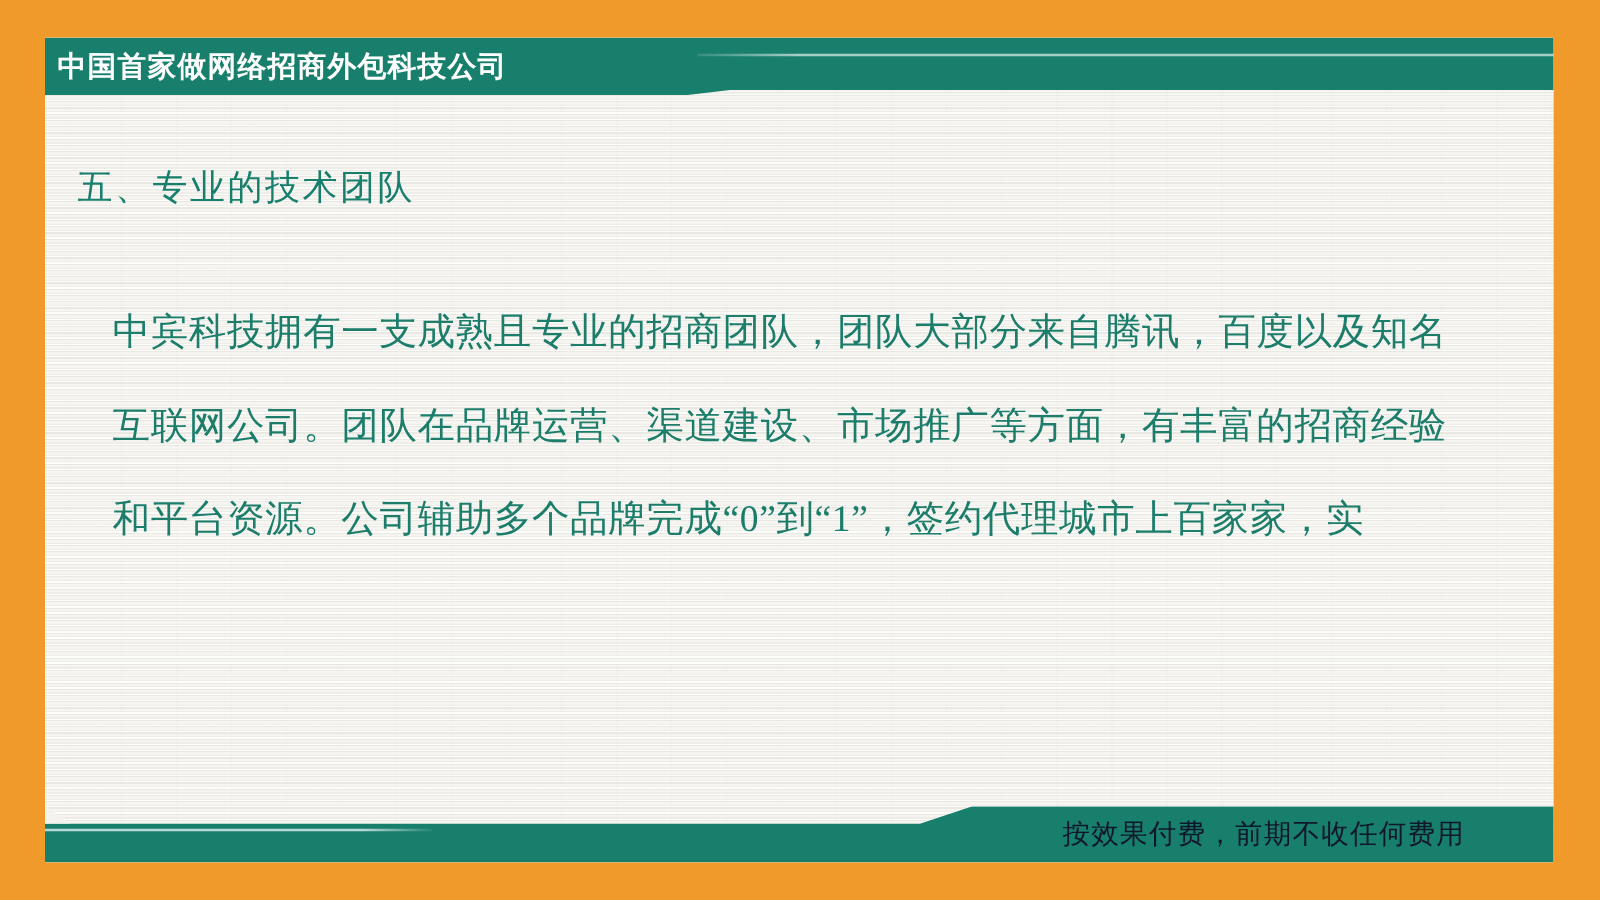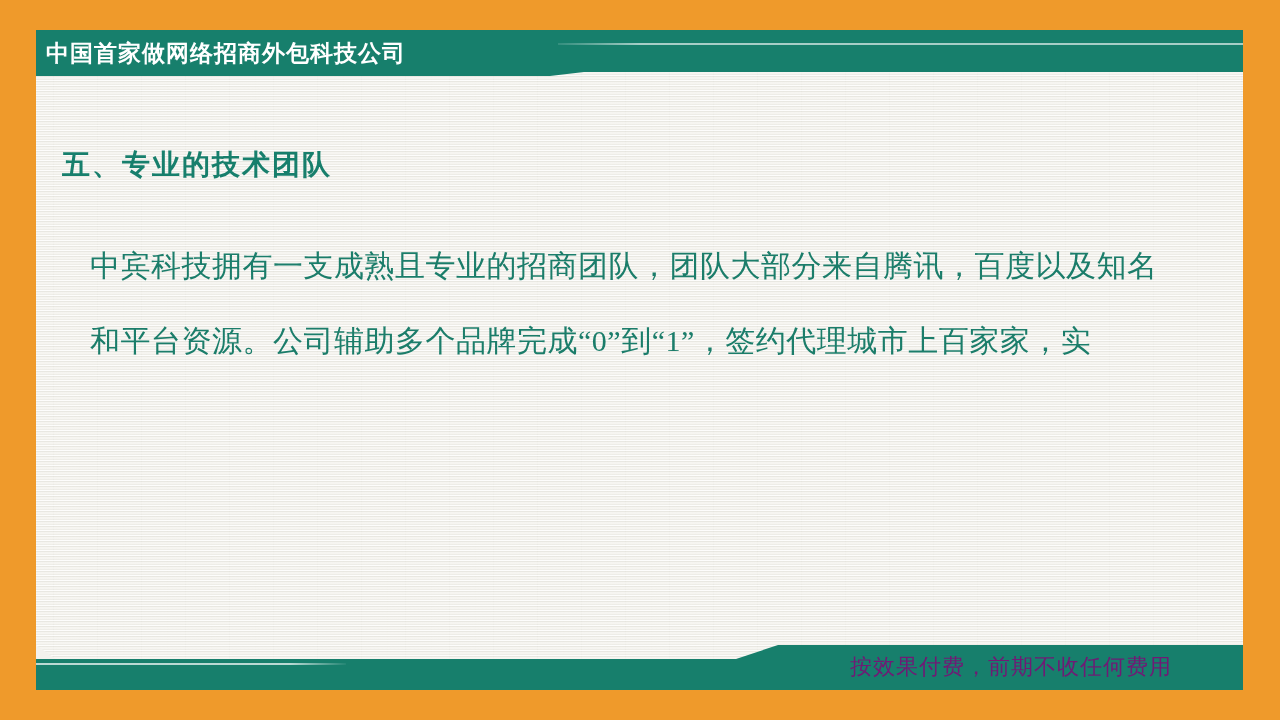--- a/index.html
+++ b/index.html
@@ -91,23 +91,23 @@
     color: #ffffff;
     letter-spacing: 1px;
     line-height: 40px;
     white-space: nowrap;
   }
 
   
   #section-heading {
     position: absolute;
     left: 62px;
-    top: 145px;
+    top: 130px;
     font-size: 28px;
-    font-weight: bold;
+    font-weight: normal;
     color: #177f6c;
     letter-spacing: 2px;
     line-height: 40px;
     white-space: nowrap;
   }
 
   
   #body-text {
     position: absolute;
     left: 50px;
@@ -159,21 +159,21 @@
     width: 20px;
     height: 45px;
     background: #f3f2ee;
     clip-path: polygon(0 0, 20px 14px, 0 14px);
   }
   #footer-text {
     position: absolute;
     left: 850px;
     top: 650px;
     font-size: 22px;
-    color: #701a75;
+    color: #0f172a;
     letter-spacing: 1px;
     line-height: 34px;
     white-space: nowrap;
   }
 </style>
 </head>
 <body>
 
 <div id="slide">
 
@@ -185,20 +185,21 @@
   <div class="frame-bar" id="frame-bottom"></div>
 
   <div id="header-band-step"></div>
   <div id="header-hairline"></div>
   <div id="header-title">中国首家做网络招商外包科技公司</div>
 
   <div id="section-heading">五、专业的技术团队</div>
 
   <div id="body-text">
     <span class="bline">中宾科技拥有一支成熟且专业的招商团队，团队大部分来自腾讯，百度以及知名</span>
+    <span class="bline">互联网公司。团队在品牌运营、渠道建设、市场推广等方面，有丰富的招商经验</span>
     <span class="bline">和平台资源。公司辅助多个品牌完成“0”到“1”，签约代理城市上百家家，实</span>
   </div>
 
   <div id="footer-thin"></div>
   <div id="footer-notch"></div>
   <div id="footer-hairline"></div>
   <div id="footer-text">按效果付费，前期不收任何费用</div>
 
 </div>
 

